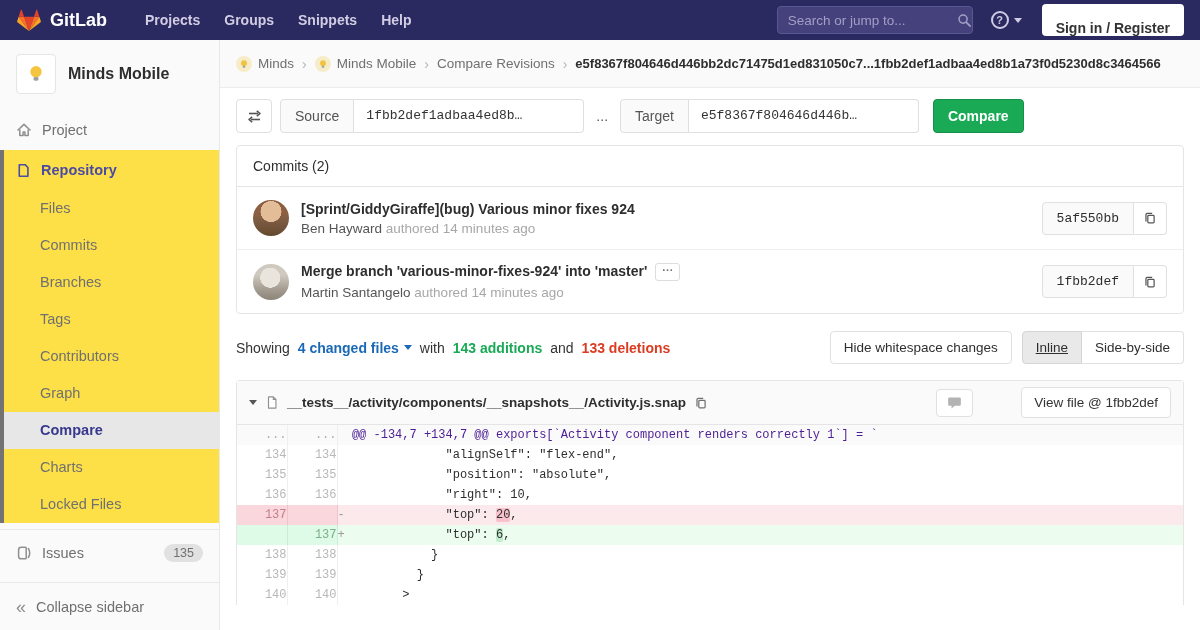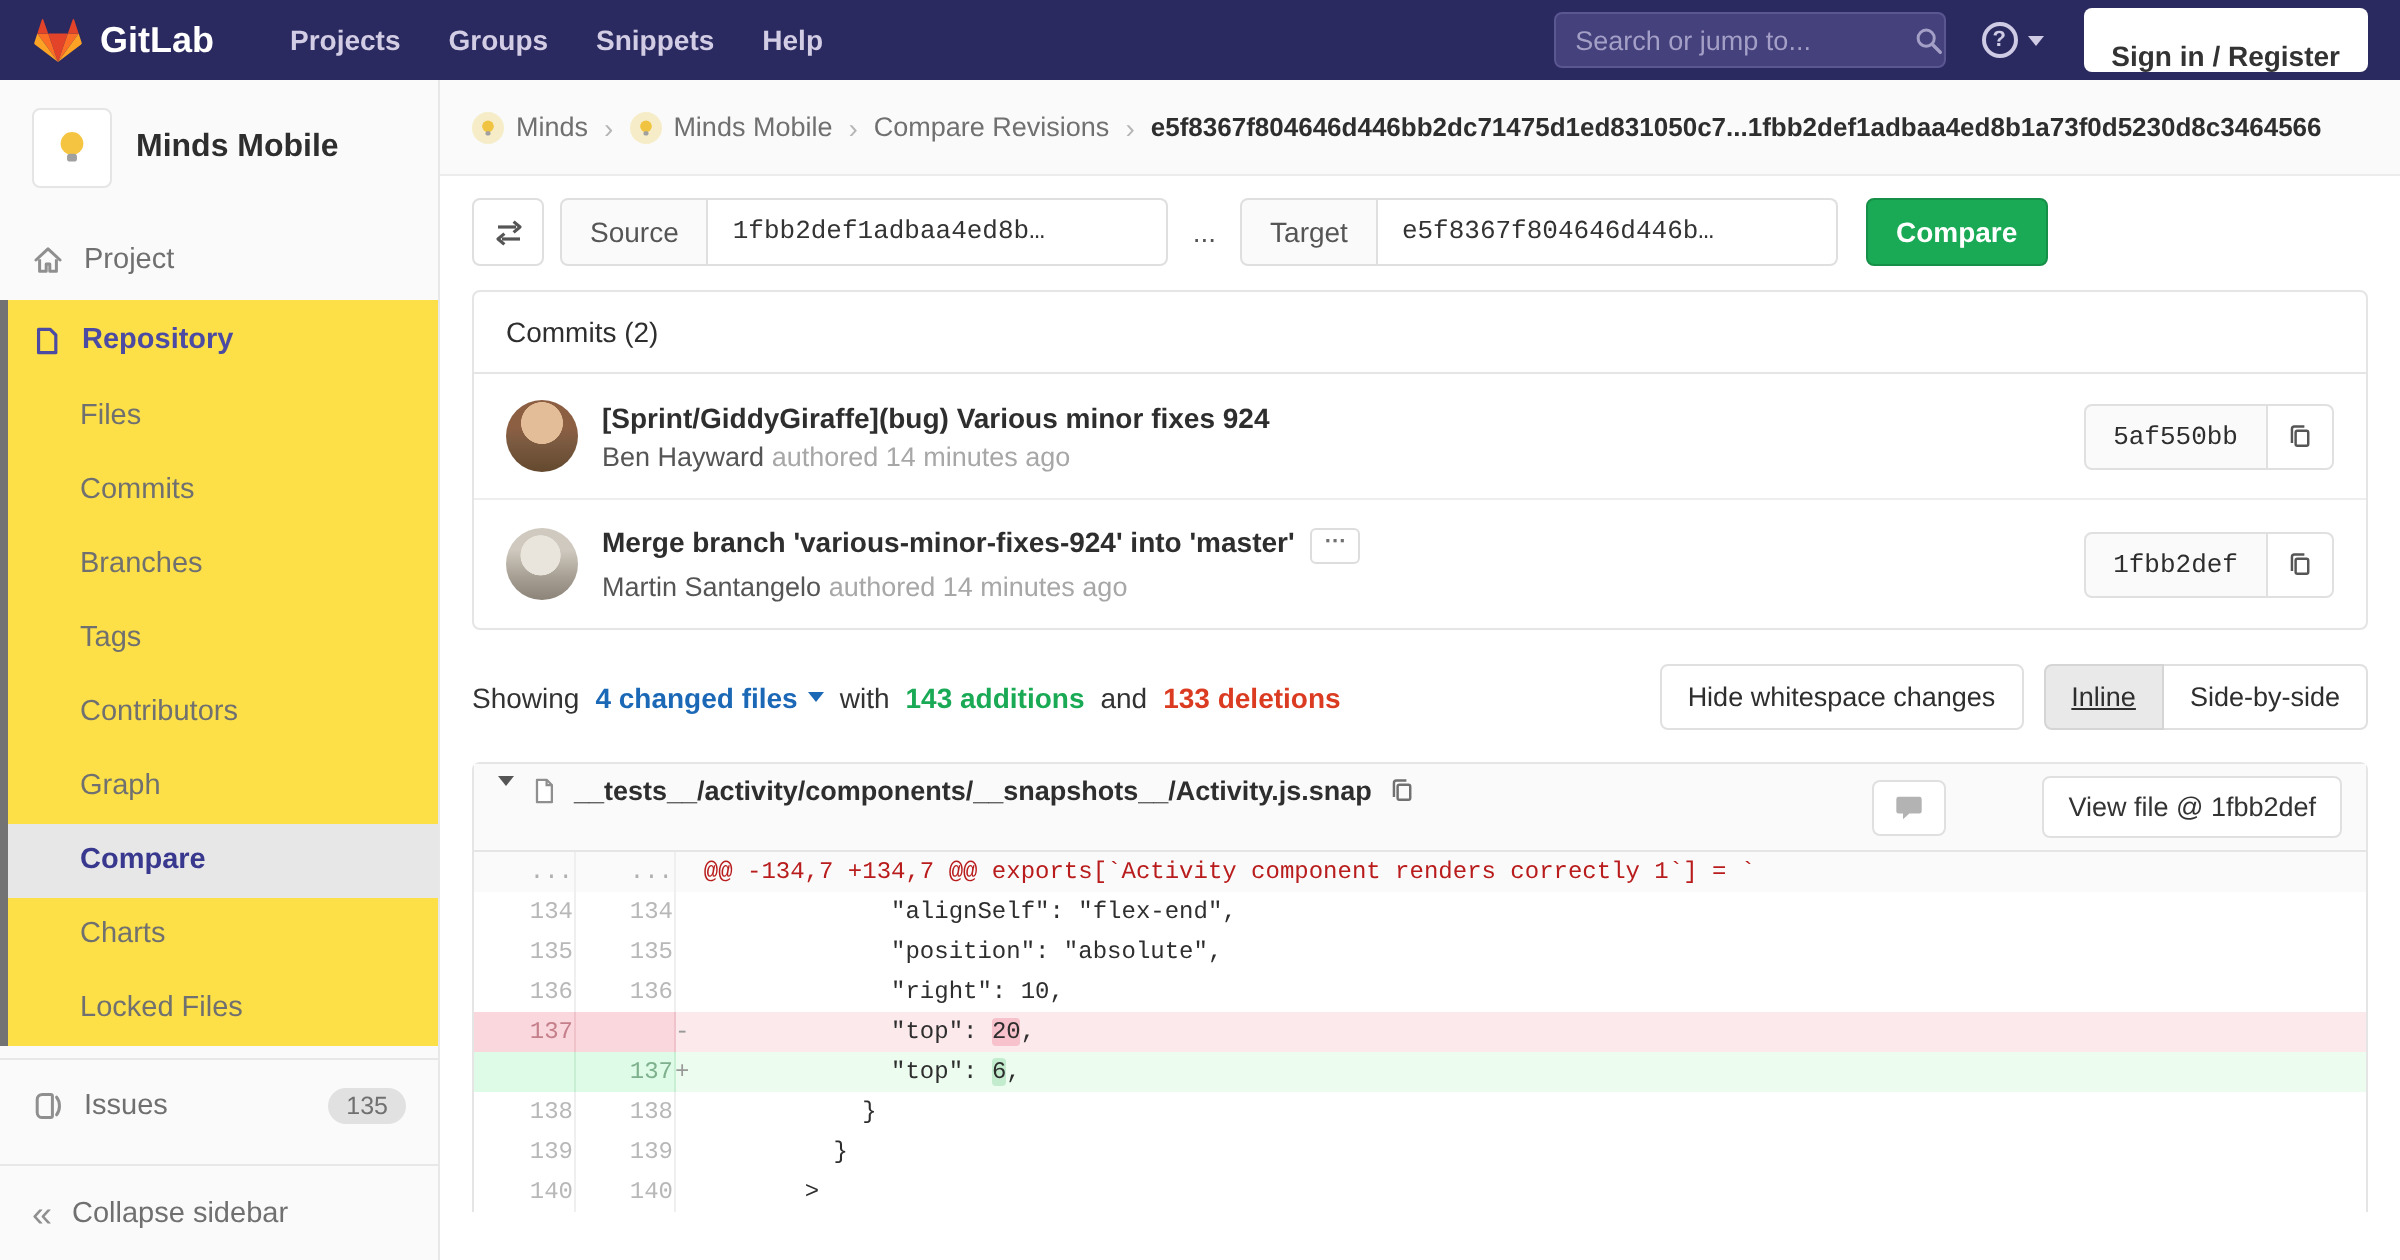--- a/index.html
+++ b/index.html
@@ -85,33 +85,33 @@
   .stats-controls { margin-left:auto; display:flex; align-items:center; }
   .ws-btn { background:#fff; border:1px solid #e0e0e0; border-radius:4px; font-family:inherit; font-size:13.5px; color:#2e2e2e; padding:8px 13px; margin-right:10px; cursor:pointer; }
   .mode-group { display:flex; }
   .mode-btn { background:#fff; border:1px solid #e0e0e0; font-family:inherit; font-size:13.5px; color:#2e2e2e; padding:8px 13px; cursor:pointer; }
   .mode-btn:first-child { border-radius:4px 0 0 4px; }
   .mode-btn:last-child { border-radius:0 4px 4px 0; border-left:none; }
   .mode-btn.active { background:#e9e9e9; border-color:#d5d5d5;text-decoration:underline; }
 
   
   .diff-box { border:1px solid #e5e5e5; border-radius:4px 4px 0 0; border-bottom:none; }
-  .diff-header { display:flex; align-items:flex-start; gap:8px; background:#fafafa; border-bottom:1px solid #e5e5e5; padding:6px 12px; height:44px; }
+  .diff-header { display:flex; align-items:center; gap:8px; background:#fafafa; border-bottom:1px solid #e5e5e5; padding:6px 12px; height:44px; }
   .caret-gray { width:0; height:0; border-left:4px solid transparent; border-right:4px solid transparent; border-top:5px solid #555; cursor:pointer; }
   .file-path { font-weight:600; font-size:13.5px; color:#2e2e2e; }
   .diff-header-right { margin-left:auto; display:flex; align-items:center; gap:8px; }
   .comment-btn { background:#fff; border:1px solid #e0e0e0; border-radius:4px; padding:6px 10px; display:flex; align-items:center; cursor:pointer; }
   .view-file-btn { background:#fff; border:1px solid #e0e0e0; border-radius:4px; font-family:inherit; font-size:13.5px; color:#333; padding:7px 12px; cursor:pointer;margin-left:40px; }
 
   table.diff { width:100%; border-collapse:collapse; font-family:"Liberation Mono", monospace; font-size:12px; }
   table.diff td { height:20px; line-height:20px; padding:0; }
   td.ln { width:50px; min-width:50px; text-align:right; padding-right:10px; color:#b8b8b8; background:#fff; border-right:1px solid #efefef; cursor:pointer; }
   td.code { padding-left:8px; white-space:pre; color:#2e2e2e; }
   tr.line-match td.ln { background:#fafafa; color:#b0b0b0; }
-  tr.line-match td.code { background:#fafafa; color:#b91c1c; }
+  tr.line-match td.code { background:#fafafa; color:#4c1d95; }
   tr.line-del td.ln { background:#f9d7dc; border-right-color:#f0c3cb; color:#c57f8b; }
   tr.line-del td.code { background:#fbe9eb; }
   tr.line-add td.ln { background:#ddfbe6; border-right-color:#c8eed3; color:#7eb08d; }
   tr.line-add td.code { background:#ecfdf0; }
   .marker { color:#999; }
   .hl-del { background:#f7c2cb; border-radius:2px; }
   .hl-add { background:#c3eccf; border-radius:2px; }
 </style>
 </head>
 <body>

